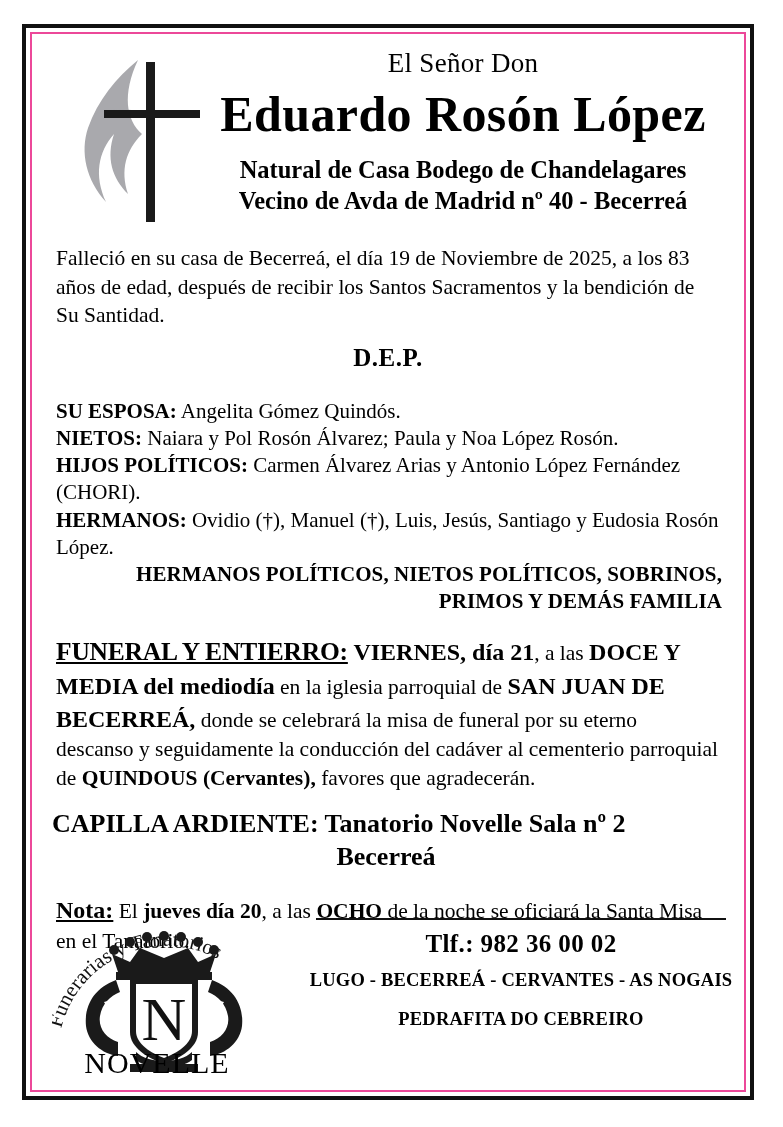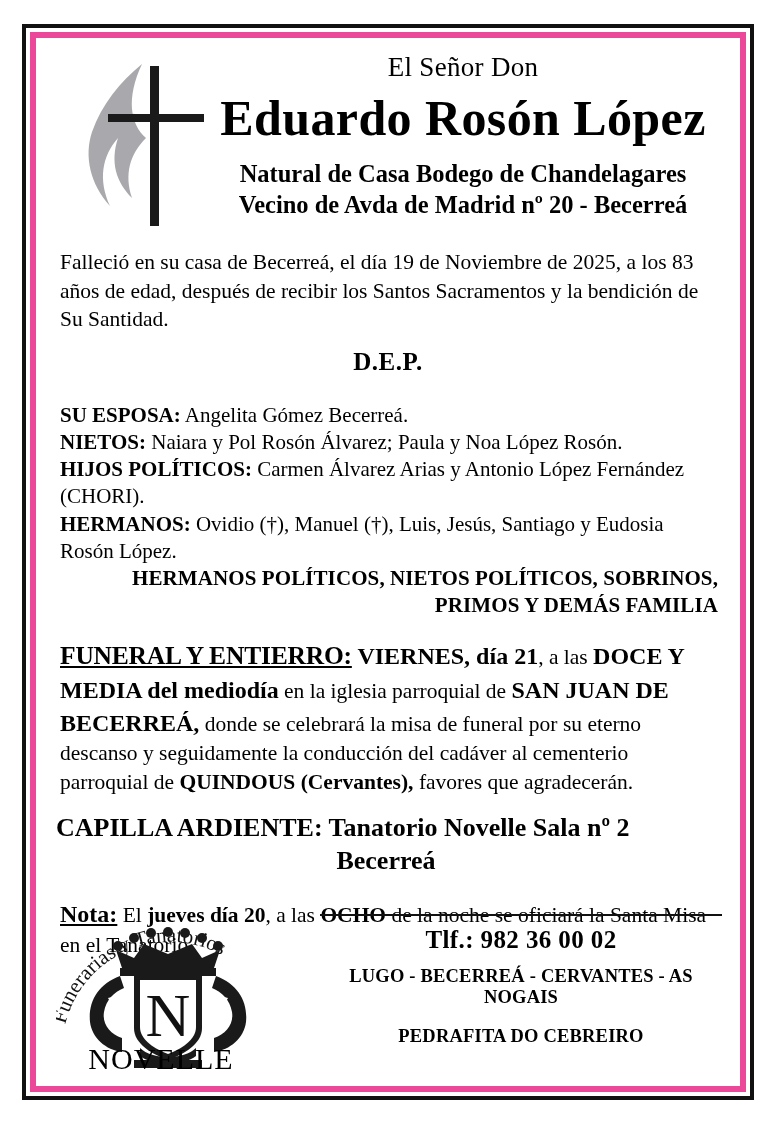--- a/index.html
+++ b/index.html
@@ -25,21 +25,21 @@
     border: 4px solid #111111;
     background: #ffffff;
     box-sizing: border-box;
   }
   #notice-inner {
     position: absolute;
     left: 4px;
     top: 4px;
     right: 4px;
     bottom: 4px;
-    border: 6px solid #ec4899;
+    border: 2px solid #ec4899;
     box-sizing: border-box;
     padding: 10px 16px 0 16px;
   }
 
   
   .header {
     position: relative;
     height: 196px;
   }
   .emblem {
@@ -225,31 +225,31 @@
           <path d="M18 60 C34 54, 52 54, 64 58 C52 64, 34 66, 18 60 Z" fill="#a9a9ad"></path>
           <rect x="70" y="8" width="9" height="160" fill="#1a1a1a"></rect>
           <rect x="28" y="56" width="96" height="8" fill="#1a1a1a"></rect>
         </svg>
       </div>
 
       <div class="header-text">
         <div class="senor-don">El Señor Don</div>
         <div class="deceased-name">Eduardo Rosón López</div>
         <div class="natural-line">Natural de Casa Bodego de Chandelagares</div>
-        <div class="vecino-line">Vecino de Avda de Madrid nº 20 - Becerreá</div>
+        <div class="vecino-line">Vecino de Avda de Madrid nº 40 - Becerreá</div>
       </div>
     </div>
 
     <div class="intro">Falleció en su casa de Becerreá, el día 19 de Noviembre de 2025, a los 83 años de edad, después de recibir los Santos Sacramentos y la bendición de Su Santidad.</div>
 
     <div class="dep">D.E.P.</div>
 
     <div class="family">
       <div>
-        <span class="lbl">SU ESPOSA:</span><span> Angelita Gómez Becerreá.</span>
+        <span class="lbl">SU ESPOSA:</span><span> Angelita Gómez Quindós.</span>
       </div>
       <div>
         <span class="lbl">NIETOS:</span><span> Naiara y Pol Rosón Álvarez; Paula y Noa López Rosón.</span>
       </div>
       <div>
         <span class="lbl">HIJOS POLÍTICOS:</span><span> Carmen Álvarez Arias y Antonio López Fernández (CHORI).</span>
       </div>
       <div>
         <span class="lbl">HERMANOS:</span><span> Ovidio (†), Manuel (†), Luis, Jesús, Santiago y Eudosia Rosón López.</span>
       </div>

